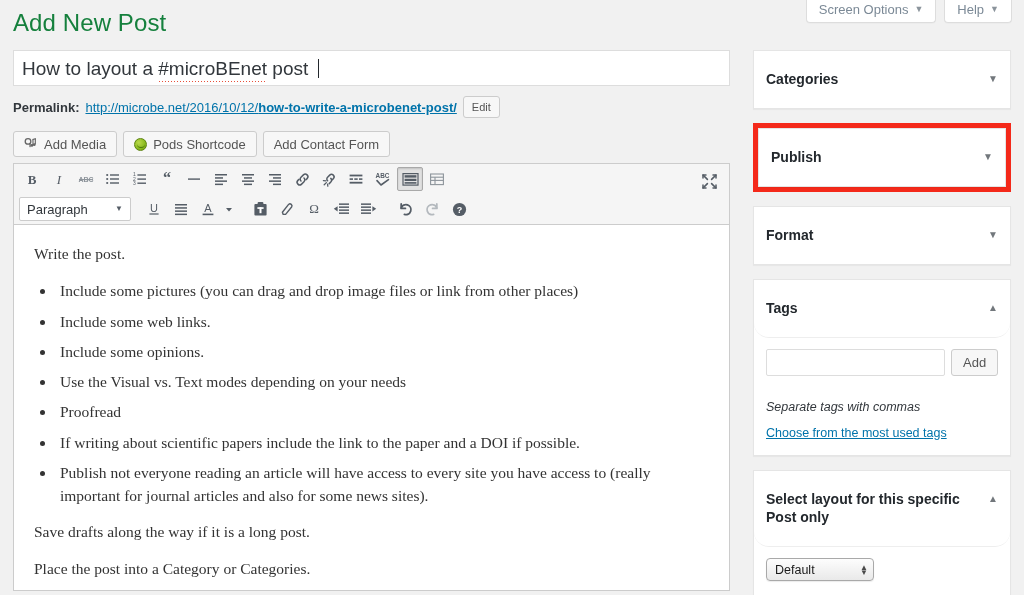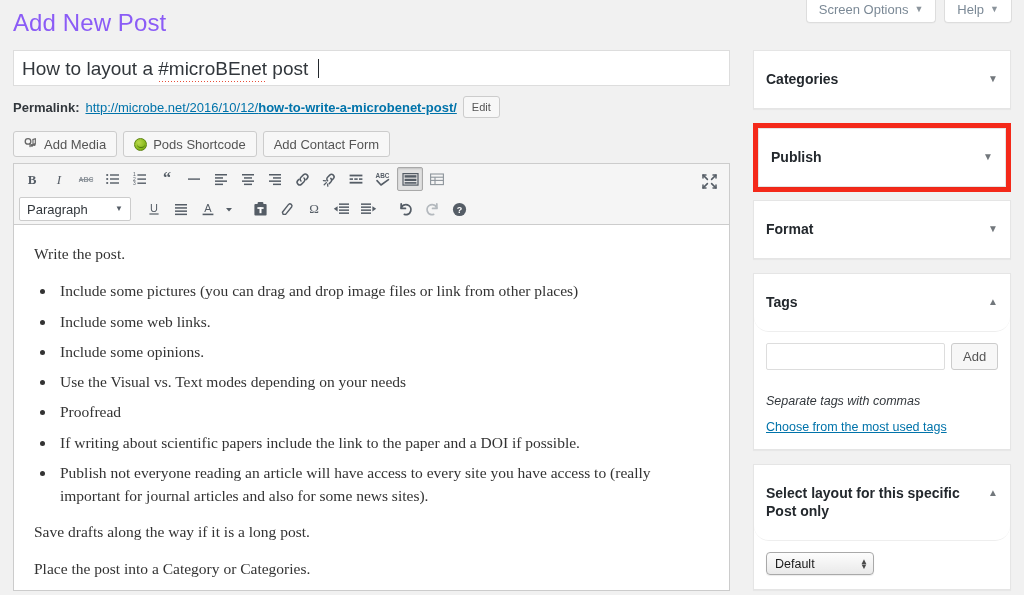--- a/index.html
+++ b/index.html
@@ -19,21 +19,21 @@
     padding: 12px 12px 5px 12px;
     font-size: 13px; color: #7b8996;
     display: flex; align-items: center; gap: 6px;
     box-shadow: 0 1px 0 rgba(0,0,0,.02);
   }
   .caret-dn { font-size: 9px; color: #8b949c; line-height: 1; }
 
   
   .page-title {
     position: absolute; left: 13px; top: 9px;
-    font-size: 24px; font-weight: 400; color: #8b5cf6;
+    font-size: 24px; font-weight: 400; color: #15803d;
     letter-spacing: .1px;
   }
 
   
   .editor-col { position: absolute; left: 13px; top: 50px; width: 717px; }
 
   .title-wrap {
     background: #fff; border: 1px solid #ddd;
     height: 36px; display: flex; align-items: center; padding: 0 8px;
   }
@@ -128,21 +128,21 @@
   .box-head {
     display: flex; align-items: flex-start; justify-content: space-between;
     padding: 19px 12px; font-size: 14px; font-weight: 700; color: #23282d;
     line-height: 1.35;
     border-radius: 15px;
   }
   .box-head.bordered { border-bottom: 1px solid #eee; }
   .box-head .arrow { font-size: 10px; color: #72777c; margin-top: 2px; flex: none; }
   .box-body { padding: 11px 12px 14px; }
 
-  .hl-wrap { border: 5px solid #f4291a; margin-bottom: 8px; }
+  .hl-wrap { border: 5px solid #f4291a; margin-bottom: 14px; }
   .hl-wrap .box { margin-bottom: 0; }
 
   .tag-row { display: flex; gap: 6px; align-items: stretch; }
   .tag-input {
     flex: 1; height: 27px; border: 1px solid #ddd; background: #fff; border-radius: 2px;
   }
   .tag-add {
     background: #f7f7f7; border: 1px solid #ccc; border-radius: 3px;
     font-size: 13px; color: #555; padding: 0 11px; line-height: 25px;
   }

